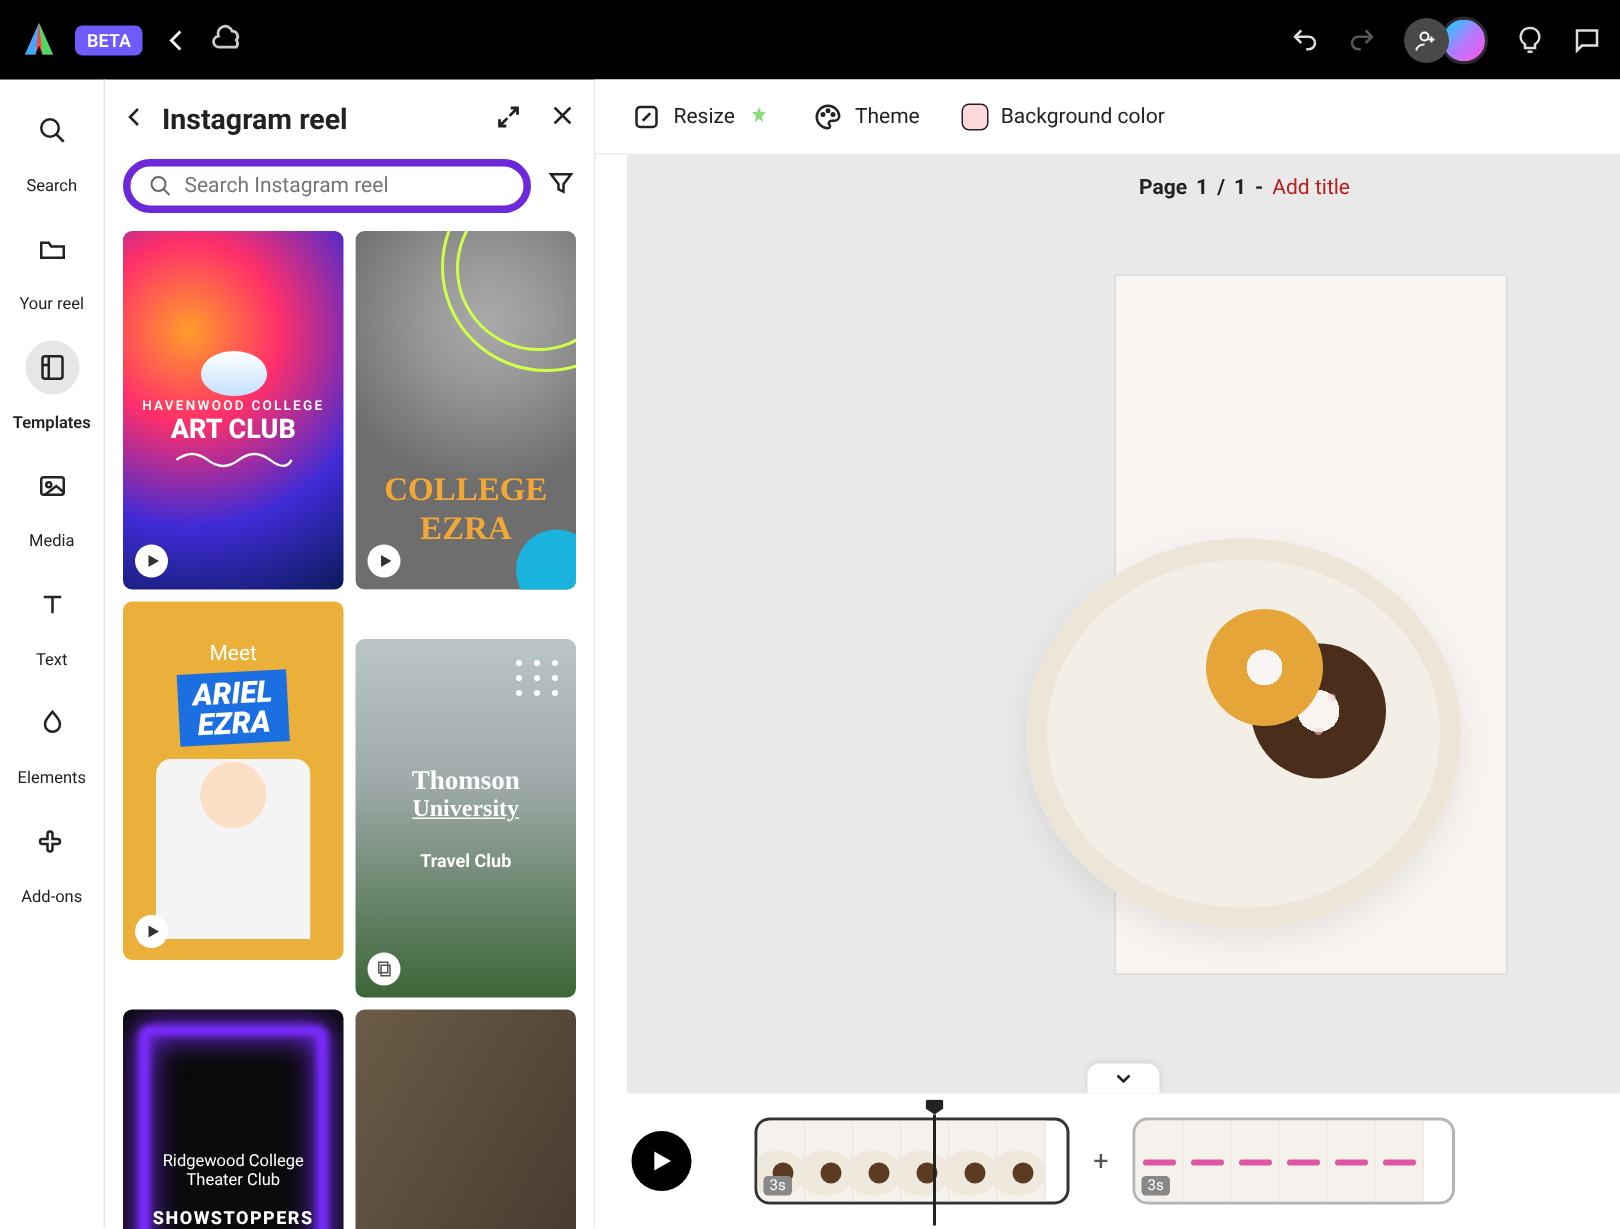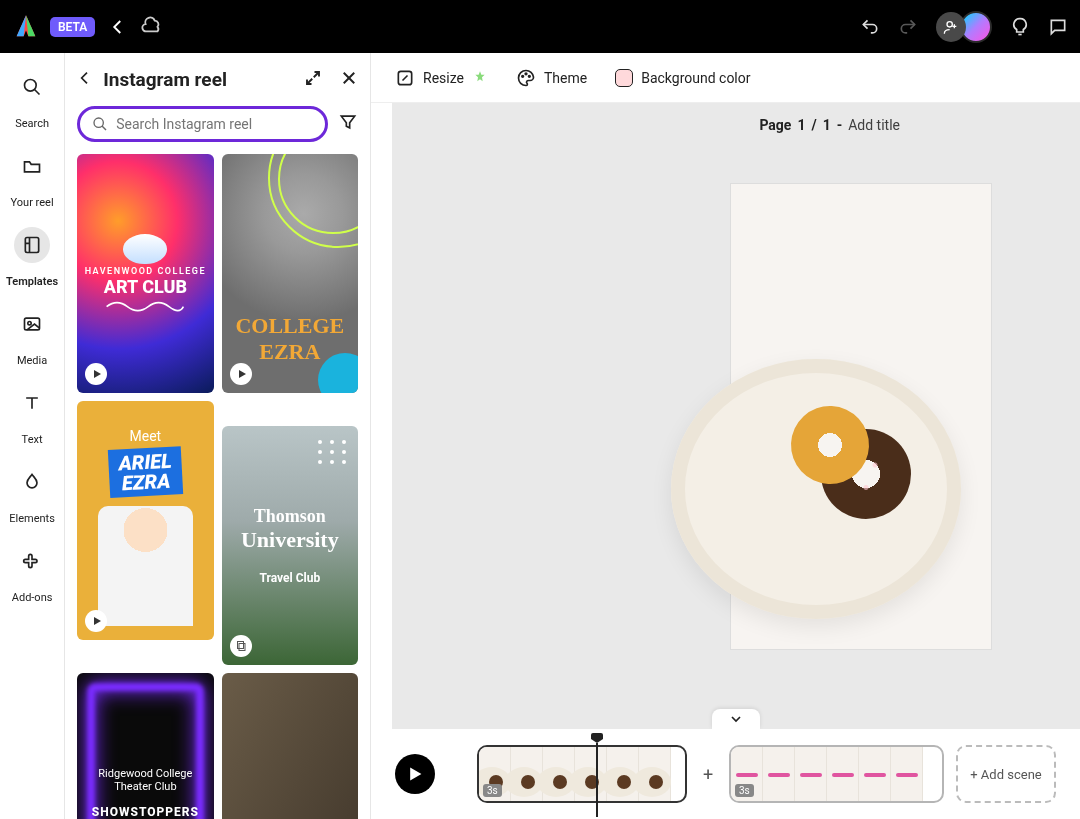--- a/index.html
+++ b/index.html
@@ -31,21 +31,21 @@
 
 
 .panel { width: 327px; border-right:1px solid #e6e6e6; display:flex; flex-direction:column; padding: 14px 12px 0 12px; overflow:hidden; }
 .panel-head { display:flex; align-items:center; gap:10px; margin-bottom:14px; }
 .panel-back { cursor:pointer; color:#222; }
 .panel-title { font-size:19px; font-weight:700; color:#222; flex:1; }
 .panel-expand { cursor:pointer; color:#222; margin-right: 8px;}
 .panel-close { cursor:pointer; color:#222; font-size: 22px; }
 
 .search-row { display:flex; align-items:center; gap:10px; margin-bottom:12px; }
-.search-box { flex:1; height:36px; border:3px solid #6d28d9; border-radius:18px; display:flex; align-items:center; padding:0 12px; gap:8px; color:#666; }
+.search-box { flex:1; height:36px; border:5px solid #6d28d9; border-radius:18px; display:flex; align-items:center; padding:0 12px; gap:8px; color:#666; }
 .search-input { border:none; outline:none; flex:1; font-size:14px; color:#333; background:transparent; }
 .filter-btn { color:#222; cursor:pointer; }
 
 .results-count { font-size:14px; color:#333; margin-bottom:8px; }
 
 .grid { display:grid; grid-template-columns: 1fr 1fr; gap:8px; overflow-y:auto; flex:1; padding-bottom: 20px; }
 .tpl { border-radius:6px; overflow:hidden; position:relative; cursor:pointer; display:flex; align-items:center; justify-content:center; text-align:center; color:#fff; }
 .play-badge { position:absolute; left:8px; bottom:8px; width:22px; height:22px; border-radius:50%; background:#fff; display:flex; align-items:center; justify-content:center; }
 .play-badge svg { margin-left:2px; }
 
@@ -64,21 +64,21 @@
 .t2 .blob { position:absolute; bottom:-14px; right:-14px; width:54px; height:54px; background:#1ab3dd; border-radius:50%; }
 
 .t3 { height:239px; background:#eab03a; flex-direction:column; padding-top:12px; }
 .t3 .meet { color:#fff; font-size:14px; }
 .t3 .namebox { background:#1c6fe0; transform:rotate(-3deg); padding:4px 10px; margin-top:4px; }
 .t3 .nameline { color:#fff; font-weight:900; font-size:20px; font-style:italic; line-height:1; }
 .t3 .person { width:70%; height:120px; background: radial-gradient(circle at 50% 20%, #fce0c6 0 22px, transparent 22px), linear-gradient(#f4f4f4,#f4f4f4); border-radius:10px 10px 0 0; margin-top:10px; position:relative; }
 
 .t4 { height:239px; background: linear-gradient(#b9c5c7 0%, #9eaaaa 40%, #3c6636 100%); flex-direction:column;margin-top:25px; }
 .t4 .uni1 { font-family: Georgia, serif; font-weight:700; font-size:18px; }
-.t4 .uni2 { font-family: Georgia, serif; font-weight:700; font-size:22px; }
+.t4 .uni2 { font-family: Georgia, serif; font-weight:700; font-size:16px;text-decoration:underline; }
 .t4 .travel { font-size:12px; font-weight:700; margin-top:18px; }
 .t4 .dots { position:absolute; top:14px; right:10px; display:grid; grid-template-columns:repeat(3,6px); gap:6px; }
 .t4 .dots span { width:4px; height:4px; background:#fff; border-radius:50%; }
 
 .t5 { height:239px; background:#0a0a0a; flex-direction:column; padding:20px; }
 .t5 .glow { position:absolute; inset:10px; border:8px solid #7a2cff; border-radius:8px; filter: blur(2px); box-shadow: 0 0 20px #7a2cff, inset 0 0 20px #7a2cff; }
 .t5 .r1 { font-size:11px; position:relative; z-index:2; }
 .t5 .r2 { font-size:11px; position:relative; z-index:2; }
 .t5 .r3 { font-size:12px; font-weight:800; letter-spacing:1px; margin-top:12px; position:relative; z-index:2;}
 
@@ -88,21 +88,21 @@
 
 
 .canvas-area { flex:1; display:flex; flex-direction:column; background:#fff; position:relative; }
 .toolbar { height:50px; display:flex; align-items:center; gap:28px; padding:0 24px; border-bottom:1px solid #eee; }
 .tool { display:flex; align-items:center; gap:8px; font-size:14px; color:#222; cursor:pointer; }
 .tool .premium { width:16px; height:16px; }
 .swatch { width:18px; height:18px; border-radius:5px; background:#ffd9db; border:1.5px solid #222; }
 
 .stage { flex:1; background:#e9e9e9; display:flex; align-items:center; justify-content:center; position:relative; overflow:hidden;margin-left:21px;}
 .page-label { position:absolute; top:14px; right:180px; font-size:14px; color:#222; display:flex; gap:6px; align-items:center;}
-.page-label .addtitle { color:#404040; cursor:text; }
+.page-label .addtitle { color:#b91c1c; cursor:text; }
 .canvas { width:260px; height:465px; background:#f7f4f1; position:relative; box-shadow: 0 0 0 1px #ddd; margin-left: 250px;}
 .plate { position:absolute; left:-60px; bottom:30px; width:290px; height:260px; background:#f4efe6; border-radius:50%; box-shadow: inset 0 0 0 14px #ece5d8, 0 8px 22px rgba(0,0,0,0.08);}
 .donut1 { position:absolute; left:90px; bottom:130px; width:90px; height:90px; background: radial-gradient(circle at 50% 50%, #f7f4f1 0 14px, #4a2d1a 14px 46px, transparent 46px); border-radius:50%;}
 .donut1:after { content:""; position:absolute; inset:0; border-radius:50%; background: radial-gradient(circle at 30% 30%, rgba(255,200,210,.6) 2px, transparent 3px), radial-gradient(circle at 60% 40%, rgba(255,200,210,.6) 2px, transparent 3px), radial-gradient(circle at 50% 65%, rgba(255,200,210,.6) 2px, transparent 3px);}
 .donut2 { position:absolute; left:60px; bottom:165px; width:78px; height:78px; background: radial-gradient(circle at 50% 50%, #f7f4f1 0 12px, #e5a538 12px 40px, transparent 40px); border-radius:50%; transform:rotate(-20deg); }
 
 .collapse-handle { position:absolute; left:50%; transform:translateX(-50%); bottom:0; width:48px; height:20px; background:#fff; border-radius:8px 8px 0 0; display:flex; align-items:center; justify-content:center; cursor:pointer; box-shadow: 0 -1px 4px rgba(0,0,0,0.1);}
 
 
 .timeline { height:90px; background:#fff; display:flex; align-items:center; padding:0 24px; gap:12px; }
@@ -445,20 +445,17 @@
               <div class="mini-donut"></div>
             </div>
           <div class="frame">
               <div class="mini-donut"></div>
             </div>
           <div class="frame">
               <div class="mini-donut"></div>
             </div>
           <span class="dur">3s</span>
         </div>
-        <div class="add-scene">
-          <span>+ Add scene</span>
-        </div>
       </div>
     </div>
   </div>
 
 </div>
 
 </body></html>

